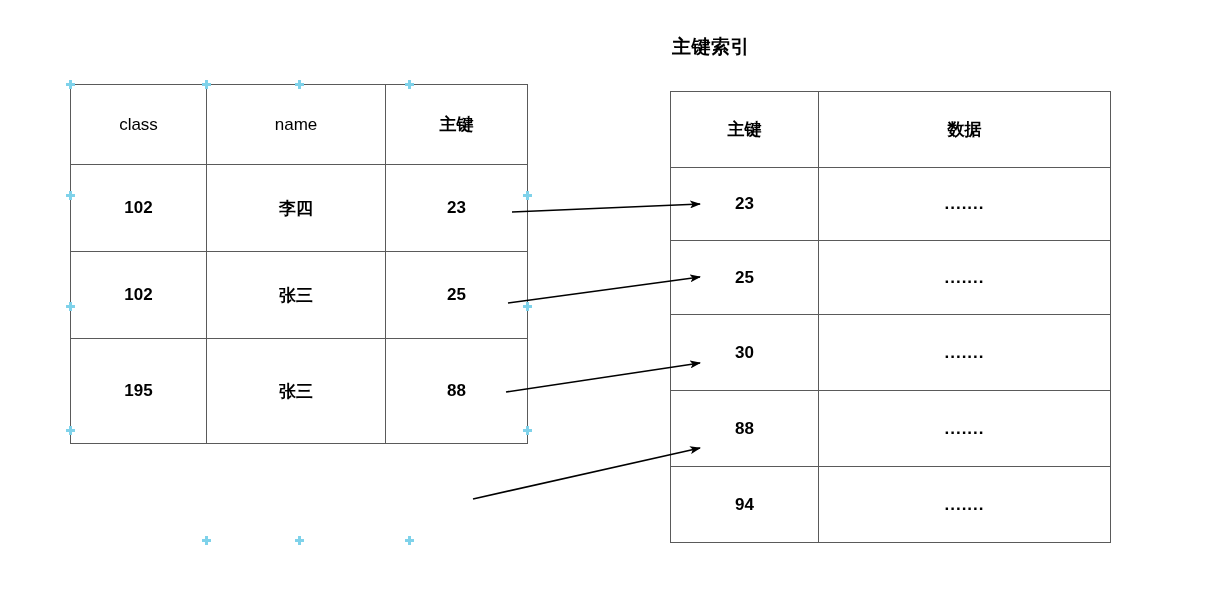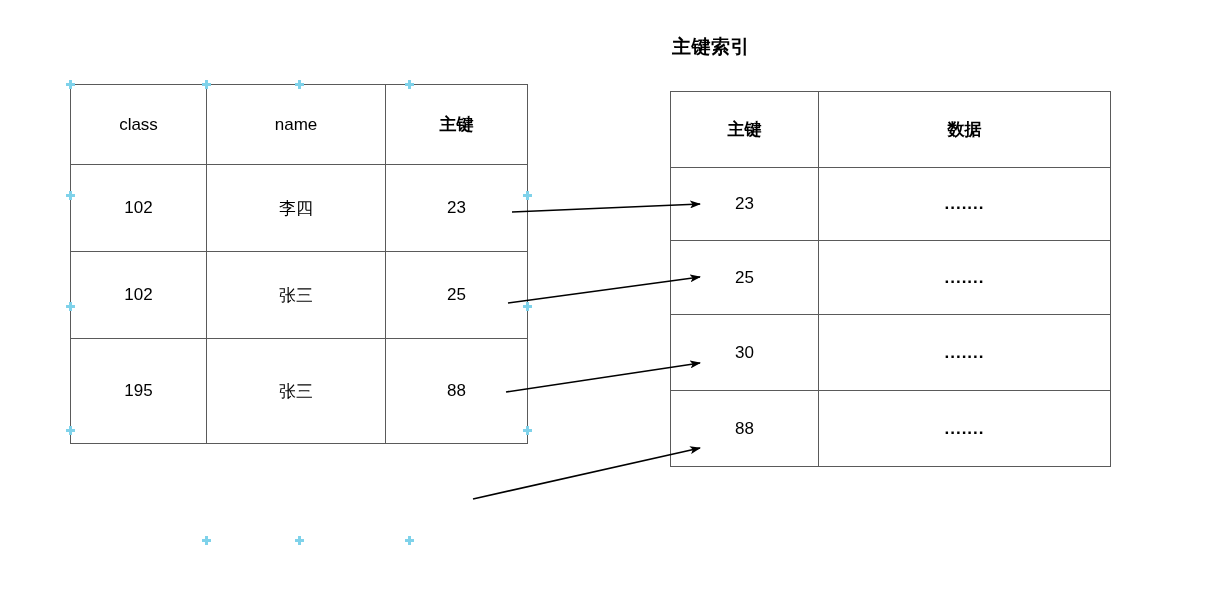--- a/index.html
+++ b/index.html
@@ -35,21 +35,21 @@
     background: transparent;
   }
   .dtable .hdr {
     font-weight: 400;
     font-size: 17px;
   }
   .dtable .hdr.cjk {
     font-weight: 700;
   }
   .dtable .cell {
-    font-weight: 400;
+    font-weight: 700;
     font-size: 17px;
   }
   .dots {
     font-weight: 700;
     font-size: 17px;
     letter-spacing: 1px;
   }
 
   
   #left-table {
@@ -175,20 +175,24 @@
       <tr class="r-tall">
         <td class="cell">25</td>
         <td class="dots">.......</td>
       </tr>
       <tr class="r-b4">
         <td class="cell">30</td>
         <td class="dots">.......</td>
       </tr>
       <tr class="r-b5">
         <td class="cell">88</td>
+        <td class="dots">.......</td>
+      </tr>
+      <tr class="r-b5">
+        <td class="cell">94</td>
         <td class="dots">.......</td>
       </tr>
     </tbody>
   </table>
 
   <svg id="arrows" viewBox="0 0 1228 599" width="1228" height="599" xmlns="http://www.w3.org/2000/svg">
     <defs>
       <marker id="ah" markerWidth="11" markerHeight="8" refX="10" refY="4" orient="auto" markerUnits="userSpaceOnUse">
         <path d="M0,0 L11,4 L0,8 L2.6,4 Z" fill="#000000"></path>
       </marker>

